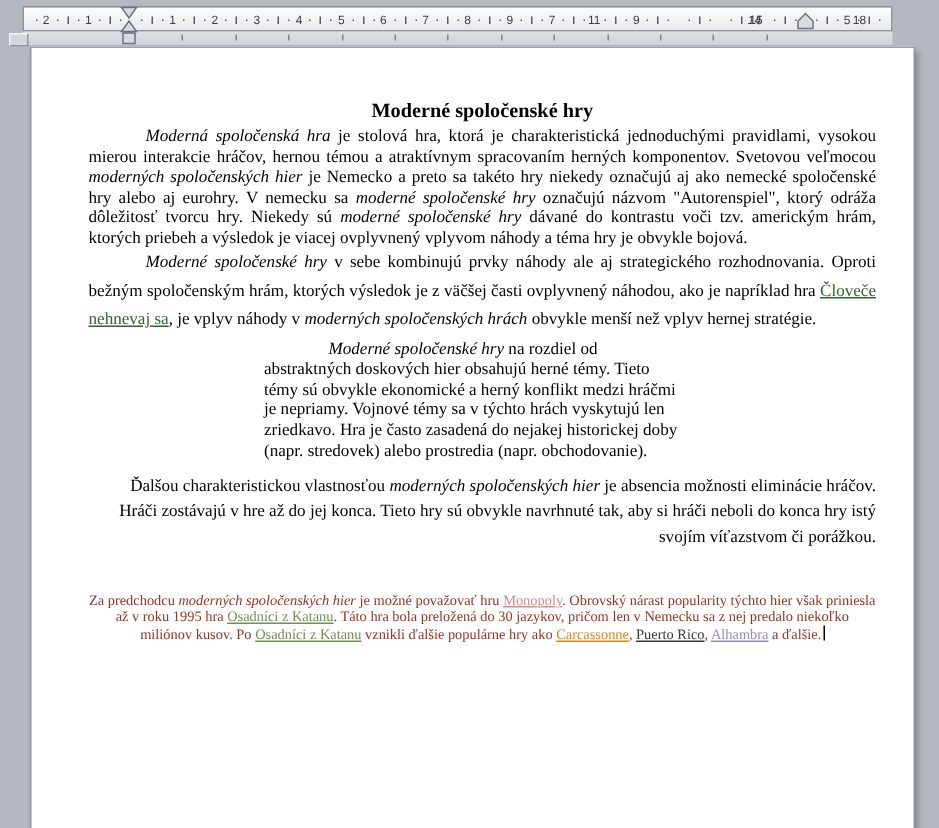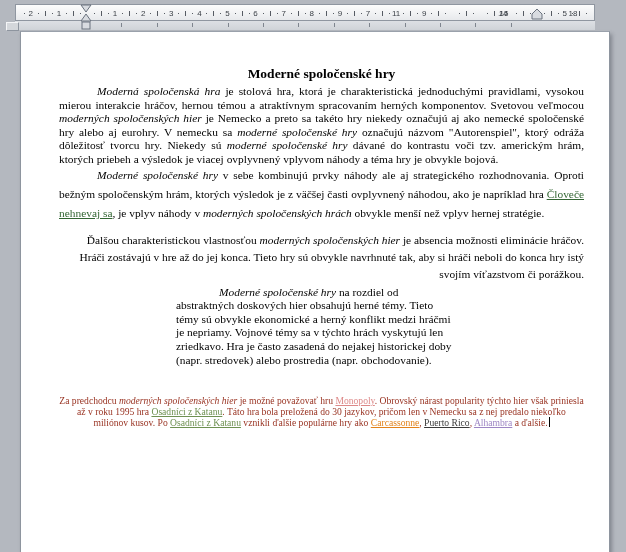--- a/index.html
+++ b/index.html
@@ -181,17 +181,17 @@
 
 <svg class="right-indent-marker" style="left:531px;top:4px;" width="12" height="17" viewBox="0 0 12 17">
   <polygon points="1,15 1,10 6,5 11,10 11,15" fill="#d8dbe0" stroke="#6a727e" stroke-width="1"></polygon>
 </svg>
 
 <div class="page">
   <div class="doc">
     <p class="doc-title">Moderné spoločenské hry</p>
     <p class="para p1"><span class="it">Moderná spoločenská hra</span><span> je stolová hra, ktorá je charakteristická jednoduchými pravidlami, vysokou mierou interakcie hráčov, hernou témou a atraktívnym spracovaním herných komponentov. Svetovou veľmocou </span><span class="it">moderných spoločenských hier</span><span> je Nemecko a preto sa takéto hry niekedy označujú aj ako nemecké spoločenské hry alebo aj eurohry. V nemecku sa </span><span class="it">moderné spoločenské hry</span><span> označujú názvom "Autorenspiel", ktorý odráža dôležitosť tvorcu hry. Niekedy sú </span><span class="it">moderné spoločenské hry</span><span> dávané do kontrastu voči tzv. americkým hrám, ktorých priebeh a výsledok je viacej ovplyvnený vplyvom náhody a téma hry je obvykle bojová.</span></p>
     <p class="para p2"><span class="it">Moderné spoločenské hry</span><span> v sebe kombinujú prvky náhody ale aj strategického rozhodnovania. Oproti bežným spoločenským hrám, ktorých výsledok je z väčšej časti ovplyvnený náhodou, ako je napríklad hra </span><span class="lnk" style="color: rgb(51, 102, 51);">Človeče nehnevaj sa</span><span>, je vplyv náhody v </span><span class="it">moderných spoločenských hrách</span><span> obvykle menší než vplyv hernej stratégie.</span></p>
+    <p class="para p3"><span class="it">Moderné spoločenské hry</span><span> na rozdiel od abstraktných doskových hier obsahujú herné témy. Tieto témy sú obvykle ekonomické a herný konflikt medzi hráčmi je nepriamy. Vojnové témy sa v týchto hrách vyskytujú len zriedkavo. Hra je často zasadená do nejakej historickej doby (napr. stredovek) alebo prostredia (napr. obchodovanie).</span></p>
     <p class="para p4"><span>Ďalšou charakteristickou vlastnosťou </span><span class="it">moderných spoločenských hier</span><span> je absencia možnosti eliminácie hráčov. Hráči zostávajú v hre až do jej konca. Tieto hry sú obvykle navrhnuté tak, aby si hráči neboli do konca hry istý svojím víťazstvom či porážkou.</span></p>
-    <p class="para p3"><span class="it">Moderné spoločenské hry</span><span> na rozdiel od abstraktných doskových hier obsahujú herné témy. Tieto témy sú obvykle ekonomické a herný konflikt medzi hráčmi je nepriamy. Vojnové témy sa v týchto hrách vyskytujú len zriedkavo. Hra je často zasadená do nejakej historickej doby (napr. stredovek) alebo prostredia (napr. obchodovanie).</span></p>
     <p class="para p5" style="color: rgb(153, 51, 34);"><span><span>Za predchodcu </span><span class="it">moderných spoločenských hier</span><span> je možné považovať hru </span><span class="lnk" style="color: rgb(221, 136, 136);">Monopoly</span><span>. Obrovský nárast popularity týchto hier však priniesla až v roku 1995 hra </span><span class="lnk" style="color: rgb(111, 145, 82);">Osadníci z Katanu</span><span>. Táto hra bola preložená do 30 jazykov, pričom len v Nemecku sa z nej predalo niekoľko miliónov kusov. Po </span><span class="lnk" style="color: rgb(111, 145, 82);">Osadníci z Katanu</span><span> vznikli ďalšie populárne hry ako </span><span class="lnk" style="color: rgb(226, 130, 26);">Carcassonne</span><span>, </span><span class="lnk" style="color: rgb(58, 58, 58);">Puerto Rico</span><span>, </span><span class="lnk" style="color: rgb(157, 133, 196);">Alhambra</span><span> a ďalšie.</span></span><span class="caret"></span></p>
   </div>
 </div>
 
 </body></html>

